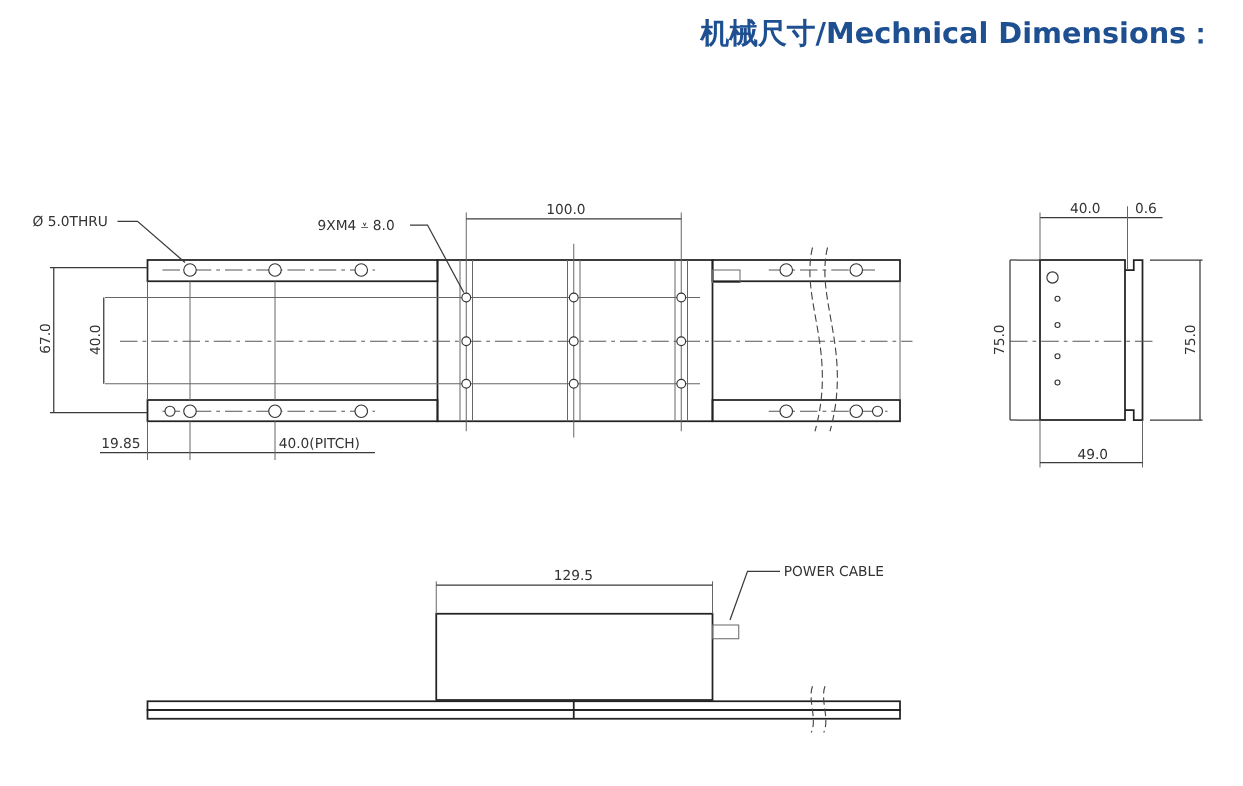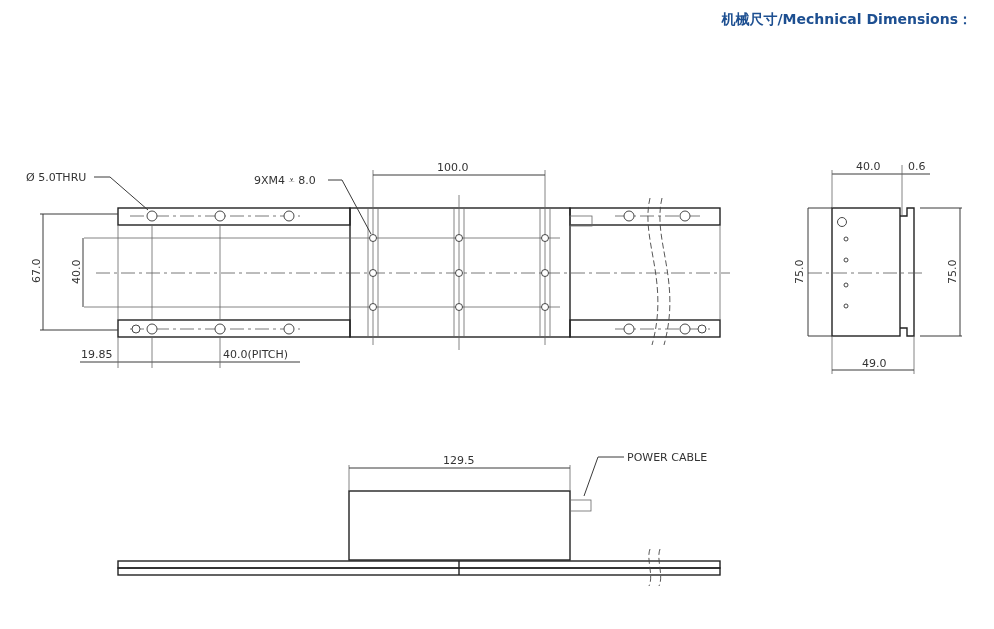--- a/index.html
+++ b/index.html
@@ -1,17 +1,17 @@
 <!DOCTYPE html>
 <html><head>
 <meta charset="utf-8">
 <style>
   html,body{margin:0;padding:0;background:#ffffff;}
   body{width:994px;height:629px;position:relative;overflow:hidden;font-family:"Liberation Sans",sans-serif;}
-  .title{position:absolute;right:22px;top:11px;font-family:"DejaVu Sans",sans-serif;font-weight:bold;font-size:14px;color:#1d4f91;letter-spacing:0px;}
+  .title{position:absolute;right:22px;top:11px;font-family:"DejaVu Sans",sans-serif;font-weight:bold;font-size:23px;color:#1d4f91;letter-spacing:0px;}
   svg{position:absolute;left:0;top:0;}
   .ln{stroke:#3a3a3a;stroke-width:1;fill:none;}
   .thk{stroke:#222;stroke-width:1.4;fill:none;}
   .thin{stroke:#666;stroke-width:0.8;fill:none;}
   .dash{stroke:#555;stroke-width:0.8;fill:none;stroke-dasharray:14 4 3 4;}
   .brk{stroke:#444;stroke-width:0.9;fill:none;stroke-dasharray:6 3;}
   .txt{font-family:"DejaVu Sans",sans-serif;font-size:11px;fill:#333;}
   .hole{stroke:#333;stroke-width:0.9;fill:#fff;}
 </style>
 </head>

